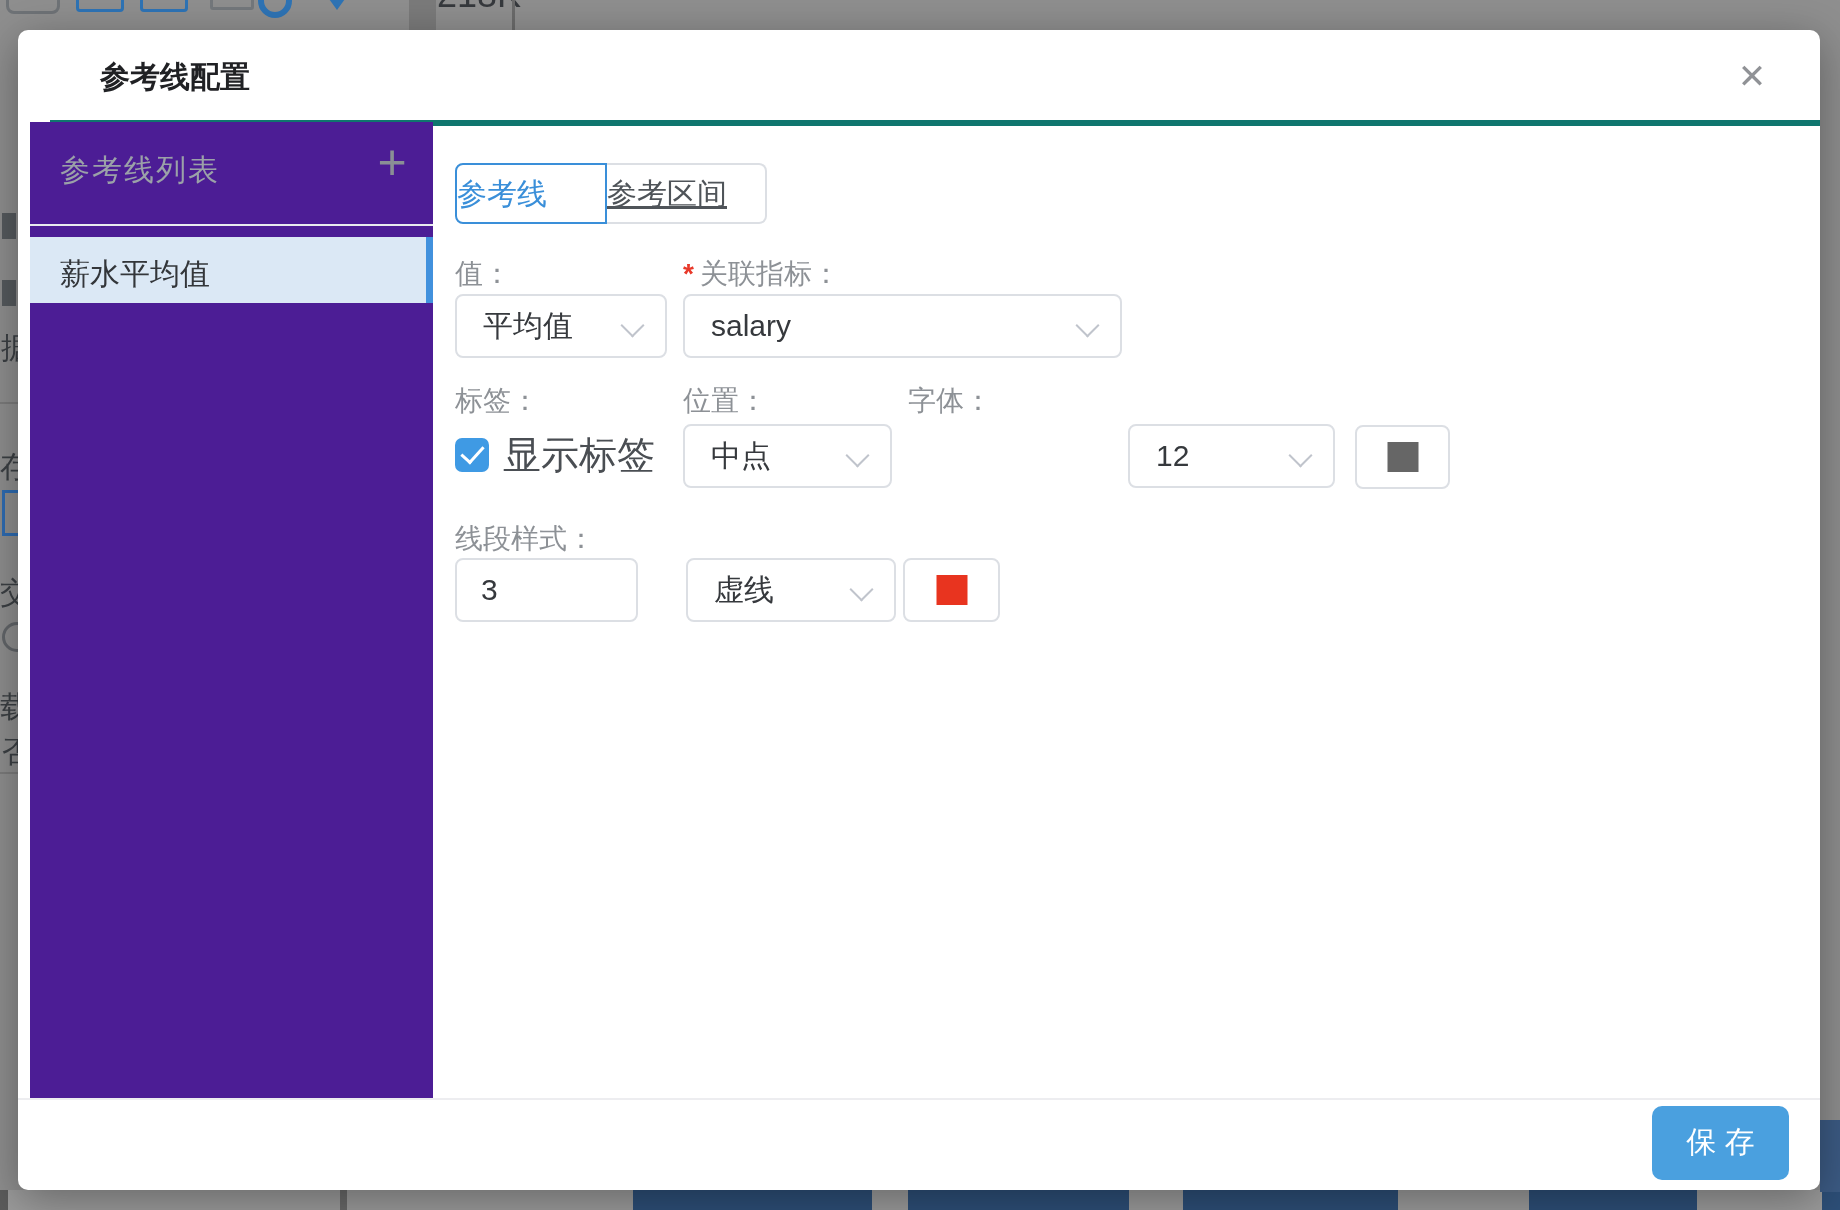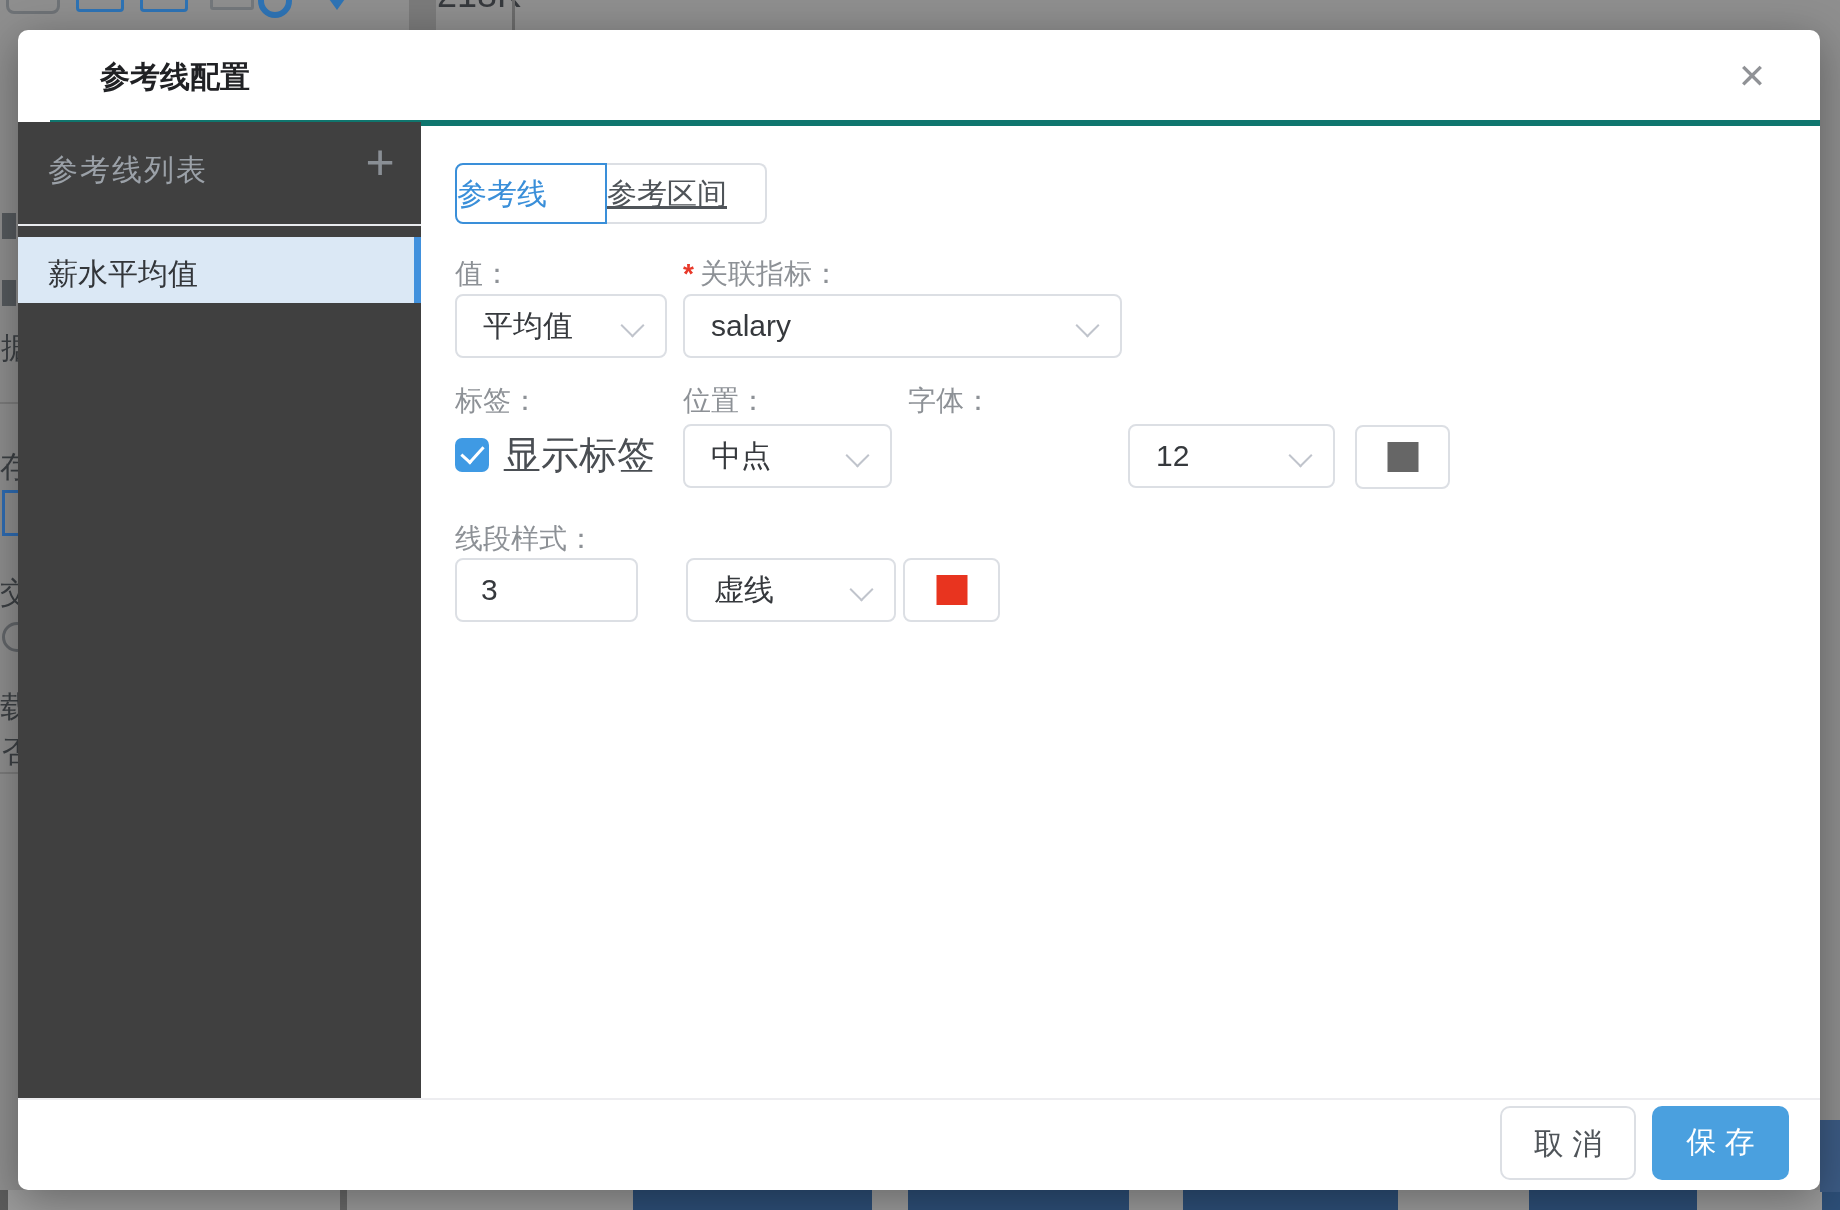--- a/index.html
+++ b/index.html
@@ -14,21 +14,21 @@
 
   
   .modal{position:absolute;left:18px;top:30px;width:1802px;height:1160px;background:#fff;
          border-radius:10px;z-index:5;box-shadow:0 10px 45px rgba(0,0,0,.35);}
   .m-header{position:absolute;left:16px;top:0;right:0;height:90px;border-bottom:6px solid #0f766e;margin-left:16px;}
   .m-title{position:absolute;left:50px;top:27px;font-size:30px;font-weight:700;color:#202124;}
   .m-close{position:absolute;right:44px;top:22px;width:48px;height:48px;font-size:34px;line-height:48px;
            text-align:center;color:#909296;cursor:pointer;}
 
   
-  .sidebar{position:absolute;left:0;top:92px;width:403px;height:976px;background:#404040;}
+  .sidebar{position:absolute;left:12px;top:92px;width:403px;height:976px;background:#4c1d95;}
   .sb-header{position:absolute;left:30px;top:28px;font-size:30px;color:#9ba1a8;letter-spacing:2px;}
   .sb-add{position:absolute;right:16px;top:10px;font-size:50px;font-weight:100;color:#8a8f95;
           width:50px;height:60px;text-align:center;line-height:60px;cursor:pointer;}
   .sb-divider{position:absolute;left:0;top:102px;width:100%;height:2px;background:#e9ebee;}
   .sb-item{position:absolute;left:0;top:115px;width:100%;height:66px;background:#dbe8f5;cursor:pointer;}
   .sb-item-label{position:absolute;left:30px;top:17px;font-size:30px;color:#33363a;}
   .sb-item-bar{position:absolute;right:0;top:0;width:7px;height:100%;}
 
   
   .tabs{position:absolute;left:437px;top:133px;display:flex;}
@@ -159,16 +159,15 @@
     <input class="box num-input" style="left: 437px; top: 528px; width: 183px;" value="3">
     <div class="box" style="left:668px;top:528px;width:210px;">
       <span>虚线</span>
       <span class="chev"></span>
     </div>
     <div class="swatch-btn" style="left:885px;top:528px;width:97px;">
       <div class="swatch" style="background-color: rgb(232, 52, 31);"></div>
     </div>
 
     <div class="f-divider"></div>
-    <div class="btn btn-cancel" style="left:1482px;top:1076px;">取 消</div>
     <div class="btn btn-save" style="left: 1634px; top: 1076px; background-color: rgb(74, 160, 223);">保 存</div>
   </div>
 </div>
 
 </body></html>

